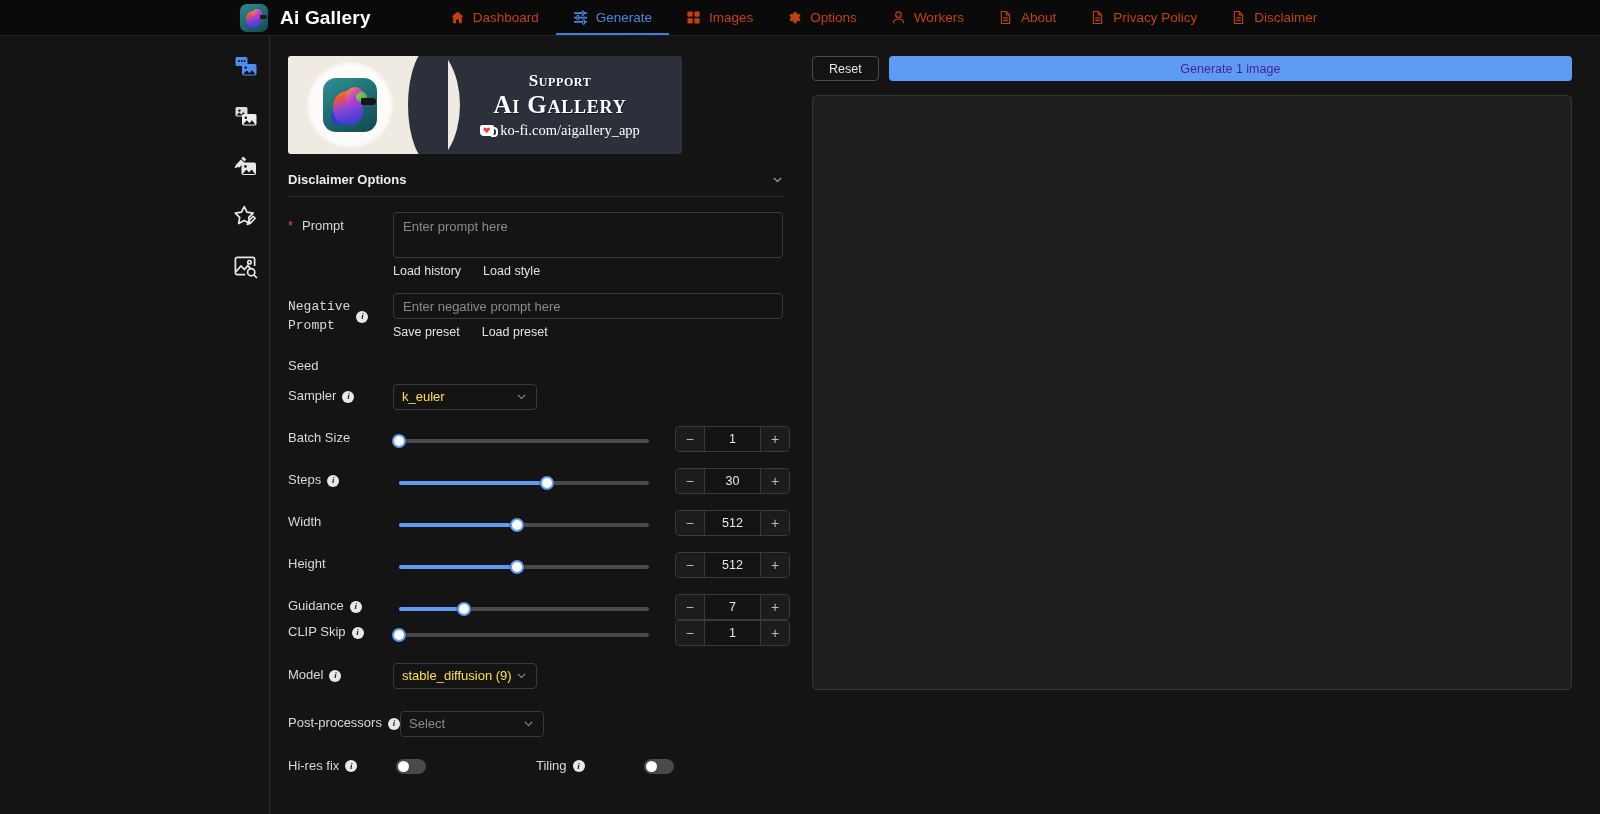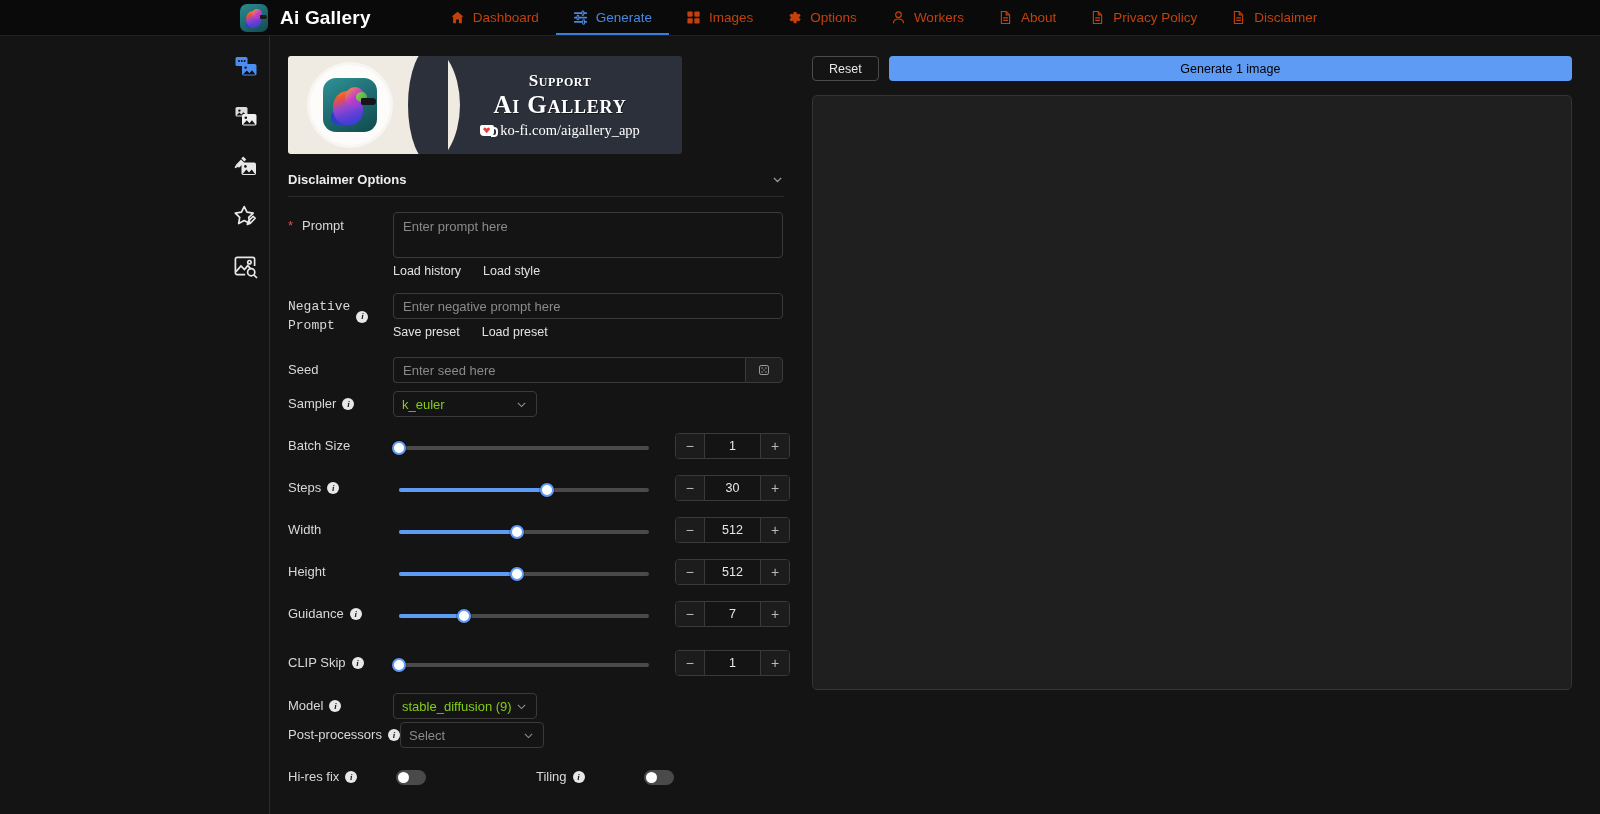--- a/index.html
+++ b/index.html
@@ -220,21 +220,21 @@
     width: 38px; height: 26px; border: 1px solid #3a3a3a; border-radius: 0 4px 4px 0;
     background: #1e1e1e; display: flex; align-items: center; justify-content: center;
     cursor: pointer; color: #9f9f9f;
   }
   .dice-btn svg { width: 12px; height: 12px; display: block; }
 
   
   .selectbox {
     width: 144px; height: 26px; background: #141414; border: 1px solid #3a3a3a;
     border-radius: 4px; display: flex; align-items: center; justify-content: space-between;
-    padding: 0 8px; font-size: 13px; color: #84cc16; cursor: pointer;
+    padding: 0 8px; font-size: 13px; color: #fde047; cursor: pointer;
   }
   .selectbox.placeholder-txt { color: #8a8a8a; }
   .selectbox .chev { color: #8f8f8f; }
 
   
   .slider-area { width: 262px; padding-top: 4px; }
   .track {
     position: relative; height: 4px; border-radius: 2px; background: #4a4a4a;
     margin-left: 6px; width: 250px;
   }
@@ -274,21 +274,21 @@
   
   .rightcol { flex: 1; padding: 20px 28px 0 22px; }
   .actionbar { display: flex; align-items: flex-start; gap: 10px; }
   .btn-reset {
     height: 25px; padding: 0 16px; border: 1px solid #4a4a4a; border-radius: 4px;
     background: #141414; color: #e8e8e8; font-size: 12.5px; cursor: pointer;
     display: flex; align-items: center;
   }
   .btn-generate {
     flex: 1; height: 25px; border-radius: 4px; background: #5e9bf5; border: none;
-    color: #000000; font-size: 12.5px; cursor: pointer;
+    color: #4c1d95; font-size: 12.5px; cursor: pointer;
     display: flex; align-items: center; justify-content: center;
   }
   .preview {
     margin-top: 14px; height: 595px; width: 100%;
     background: #1f1f1f; border: 1px solid #343434; border-radius: 5px;
   }
 </style>
 </head>
 <body>
 
@@ -502,33 +502,20 @@
           <span class="minilink">Save preset</span>
           <span class="minilink">Load preset</span>
         </div>
       </div>
     </div>
 
     <div class="row center" style="margin-top:18px">
       <div class="lbl nopad">
         <span>Seed</span>
       </div>
-      <div class="seedwrap">
-        <input class="inputbox" placeholder="Enter seed here" style="">
-        <div class="dice-btn">
-          <svg viewBox="0 0 16 16" fill="currentColor">
-              <rect x="2" y="2" width="12" height="12" rx="2.2" fill="none" stroke="currentColor" stroke-width="1.3"></rect>
-              <circle cx="5.4" cy="5.4" r="1"></circle>
-              <circle cx="10.6" cy="5.4" r="1"></circle>
-              <circle cx="8" cy="8" r="1"></circle>
-              <circle cx="5.4" cy="10.6" r="1"></circle>
-              <circle cx="10.6" cy="10.6" r="1"></circle>
-            </svg>
-        </div>
-      </div>
     </div>
 
     <div class="row center" style="margin-top:8px">
       <div class="lbl nopad">
         <span>Sampler</span>
         <span class="infoicon">i</span>
       </div>
       <div class="selectbox">
         <span>k_euler</span>
         <span class="chev">
@@ -619,21 +606,21 @@
             <div class="thumb" style="left:26%"></div>
           </div>
       </div>
       <div class="stepper">
         <div class="step-btn">−</div>
         <div class="step-val">7</div>
         <div class="step-btn">+</div>
       </div>
     </div>
 
-    <div class="row center" style="margin-top:23px">
+    <div class="row center" style="margin-top:0">
       <div class="lbl nopad">
         <span>CLIP Skip</span>
         <span class="infoicon">i</span>
       </div>
       <div class="slider-area">
         <div class="track">
             <div class="fill" style="width:0%"></div>
             <div class="thumb" style="left:0%"></div>
           </div>
       </div>
@@ -652,21 +639,21 @@
       <div class="selectbox">
         <span>stable_diffusion (9)</span>
         <span class="chev">
             <svg viewBox="0 0 16 16" fill="none" stroke="currentColor" stroke-width="1.4">
               <path d="M3.5 6l4.5 4.5L12.5 6"></path>
             </svg>
           </span>
       </div>
     </div>
 
-    <div class="row center" style="margin-top:3px">
+    <div class="row center" style="margin-top:22px">
       <div class="lbl nopad" style="width:112px">
         <span>Post-processors</span>
         <span class="infoicon">i</span>
       </div>
       <div class="selectbox placeholder-txt">
         <span>Select</span>
         <span class="chev">
             <svg viewBox="0 0 16 16" fill="none" stroke="currentColor" stroke-width="1.4">
               <path d="M3.5 6l4.5 4.5L12.5 6"></path>
             </svg>

